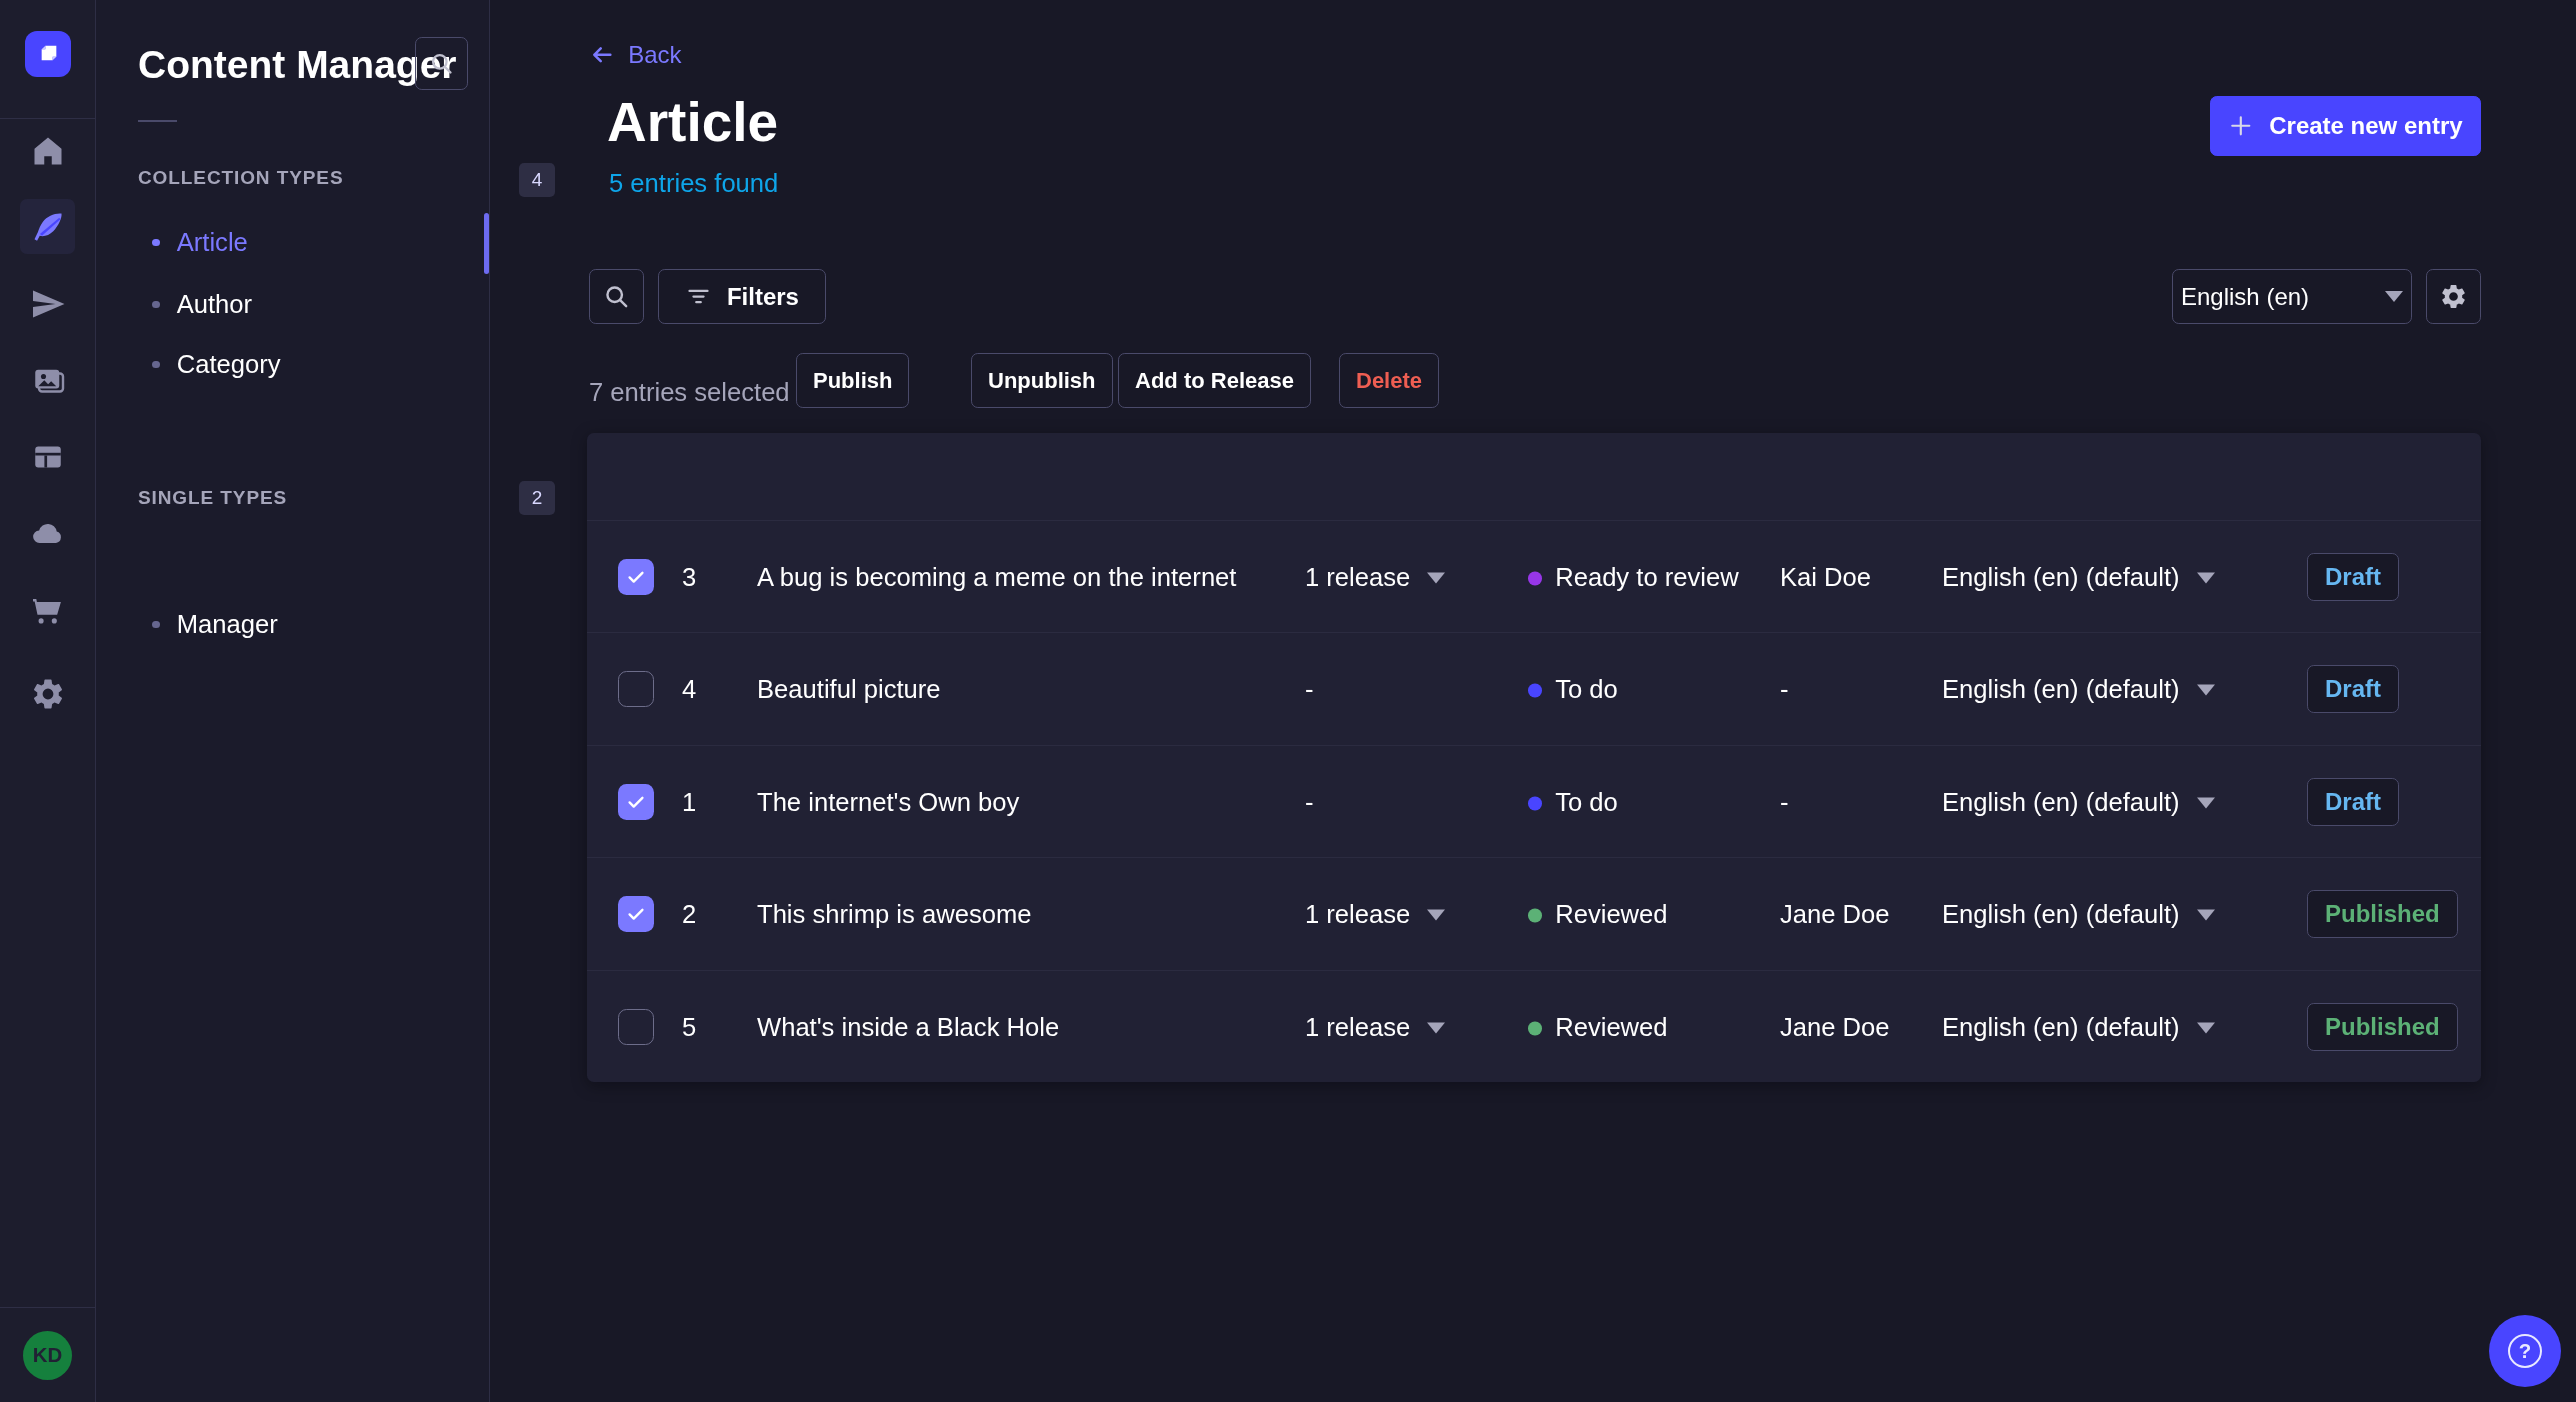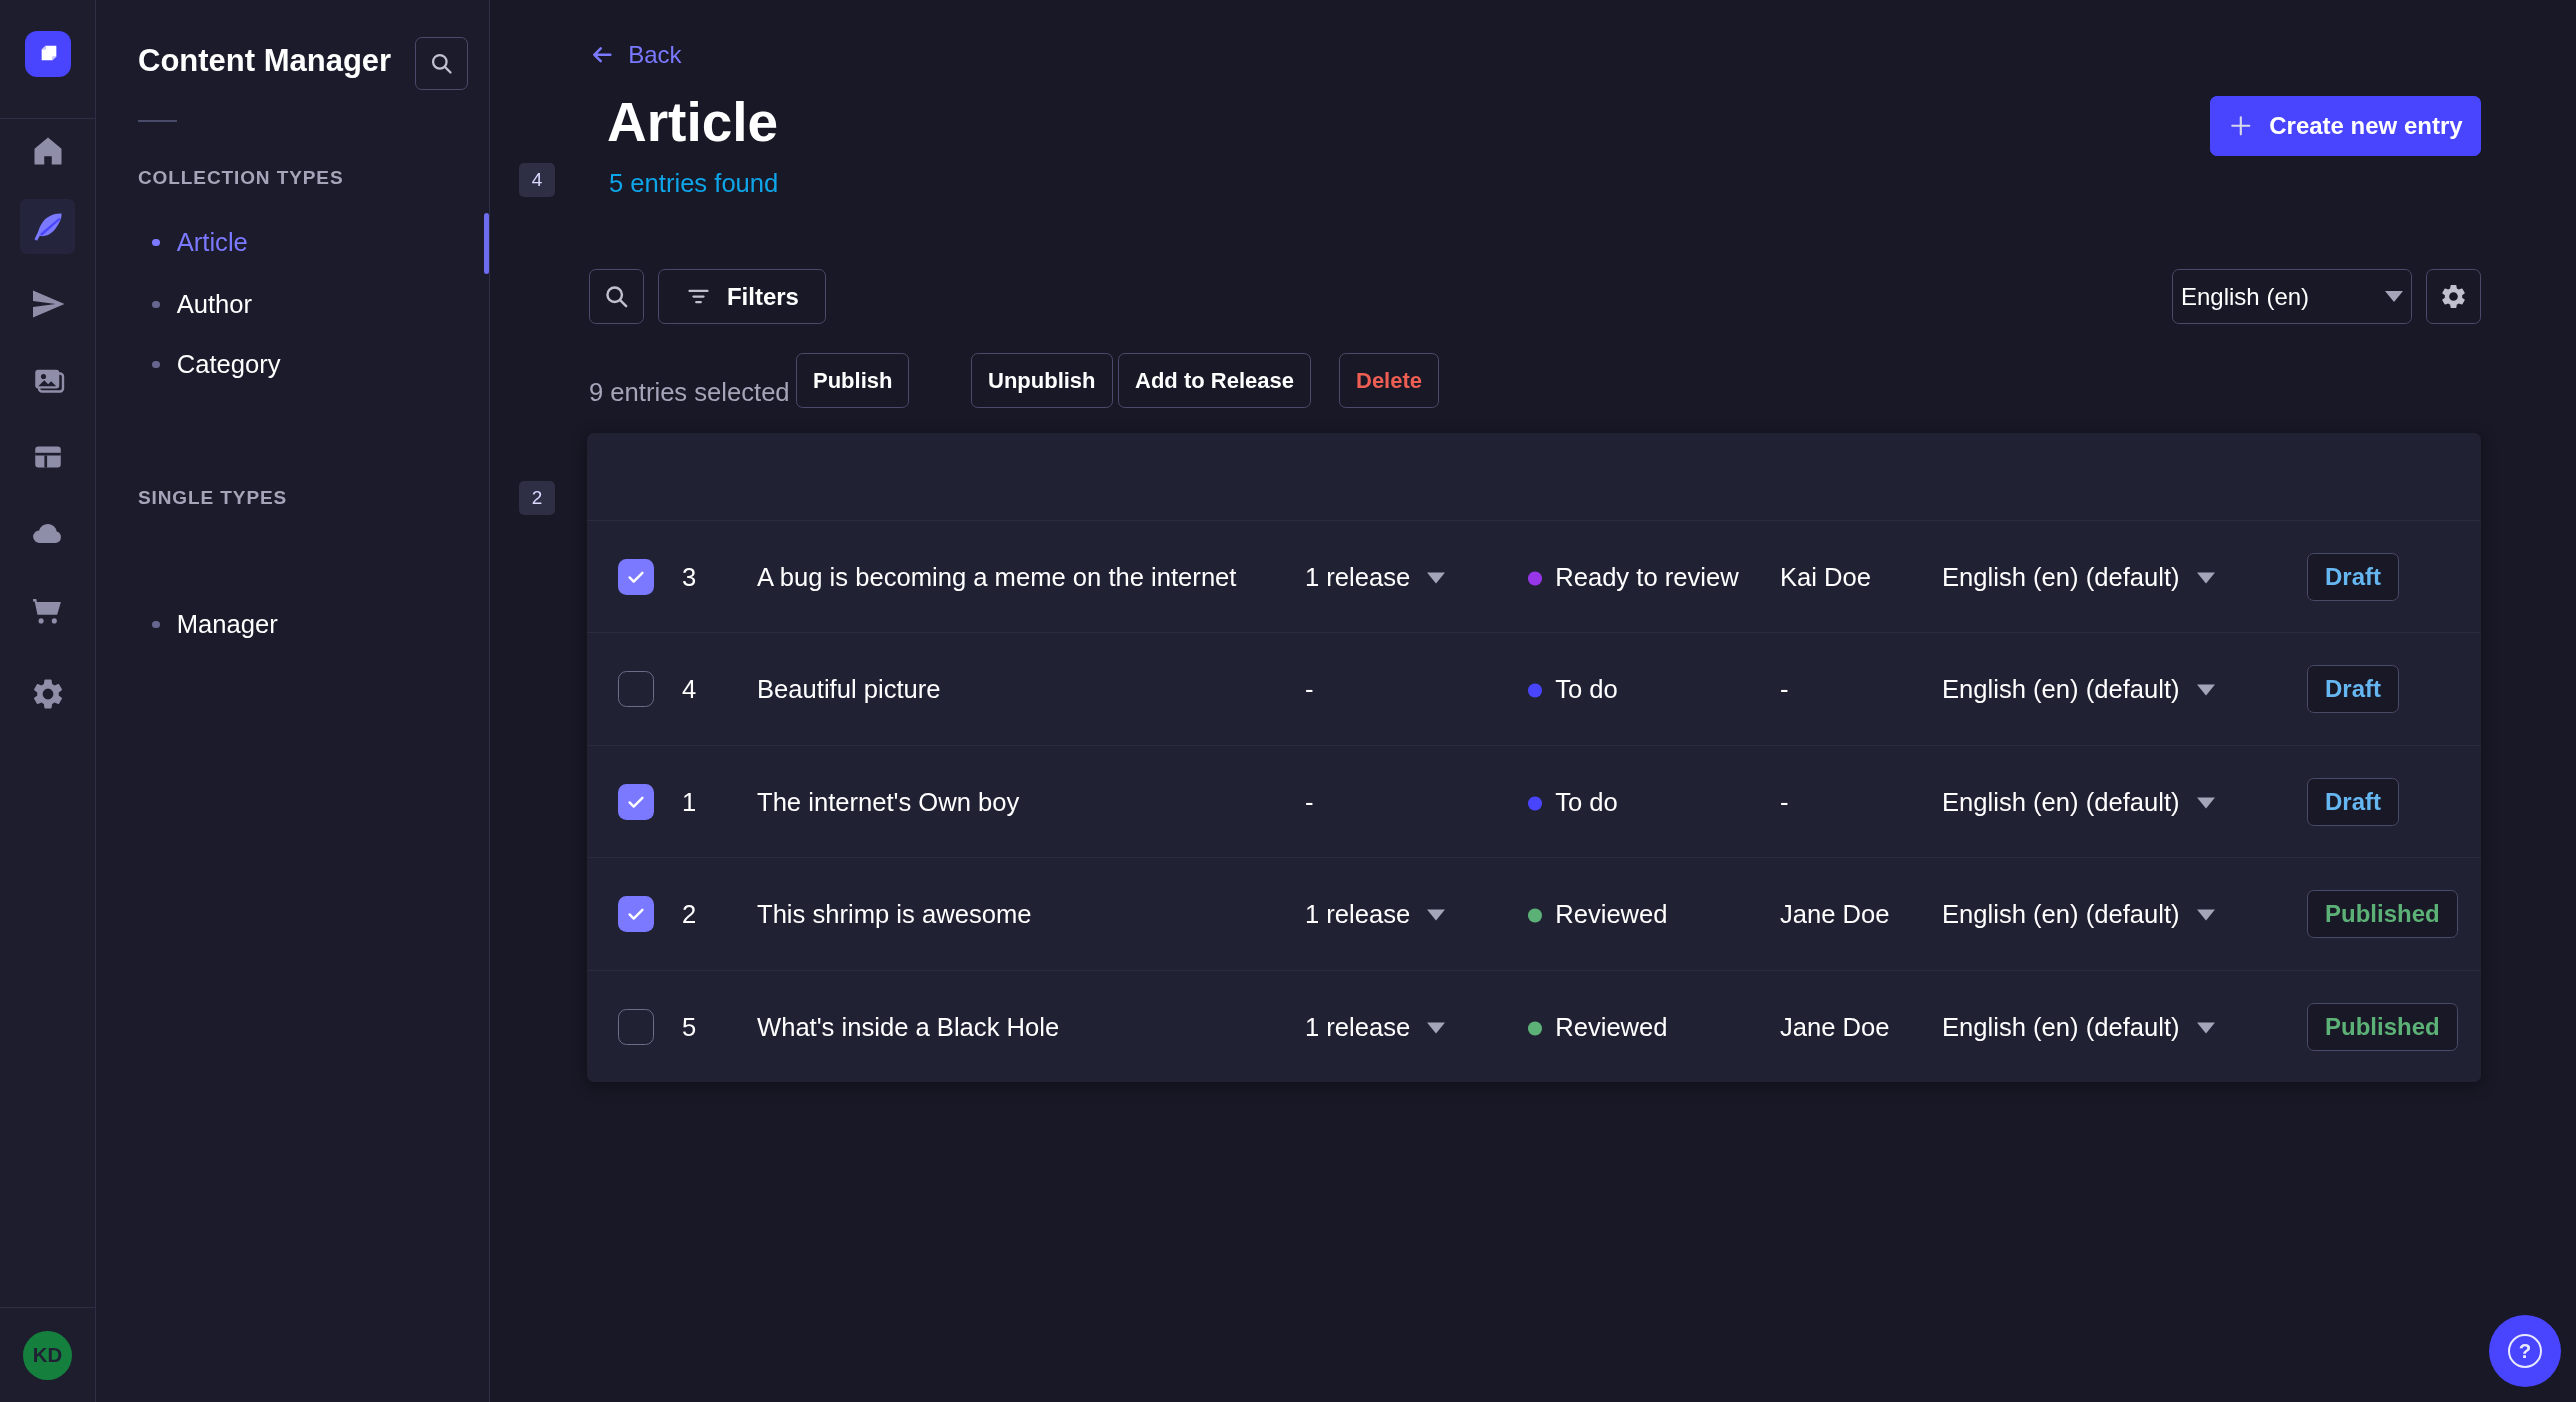--- a/index.html
+++ b/index.html
@@ -22,21 +22,21 @@
   .railbtn { position:absolute; left:20.4px; width:55px; height:55px; border-radius:6.8px;
              display:flex; align-items:center; justify-content:center; }
   .railbtn svg { width:36px; height:36px; }
   .railbtn.active { background:#24243c; }
   .avatar { position:absolute; left:23px; top:1331px; width:49px; height:49px; border-radius:50%;
             background:#15803d; color:#212134; font-size:20.4px; font-weight:700;
             display:flex; align-items:center; justify-content:center; }
   
   .sidenav { position:absolute; left:96px; top:0; width:394px; height:1402px;
              background:#1b1b2b; border-right:0.9px solid #2e2e45; z-index:2; }
-  .sidenav-title { position:absolute; left:42px; top:43px; font-size:31px; font-weight:700; color:#ffffff; }
+  .sidenav-title { position:absolute; left:42px; top:43px; font-size:39px; font-weight:700; color:#ffffff; }
   .side-search-btn { position:absolute; left:319px; top:37px; width:53px; height:53px;
                      border:0.9px solid #4a4a6a; border-radius:6.8px; background:transparent;
                      display:flex; align-items:center; justify-content:center; }
   .sidenav .rule { position:absolute; left:42px; top:120px; width:39px; height:1.7px; background:#4a4a6a; }
   .section-label { position:absolute; left:42px; font-size:19px; font-weight:700; letter-spacing:0.9px; color:#a5a5ba; }
   .section-badge { position:absolute; left:423px; width:36px; height:34px; background:#2e2e44; border-radius:5.1px;
                    color:#d9d8ff; font-size:19px; display:flex; align-items:center; justify-content:center; }
   .side-item { position:absolute; left:0; width:394px; height:51px; display:flex; align-items:center; cursor:pointer; }
   .side-item .bullet { width:7.7px; height:7.7px; border-radius:50%; background:#66668f; margin-left:56px; }
   .side-item .lbl { margin-left:17px; font-size:25.6px; color:#ffffff; }
@@ -247,21 +247,21 @@
 <div class="locale-select">
   <span>English (en)</span>
   <span class="caret-down" style="margin-left:0"></span>
 </div>
 <div class="gear-btn">
   <svg width="29" height="29" viewBox="0 0 24 24">
       <path d="M19.14 12.94c.04-.3.06-.61.06-.94s-.02-.64-.07-.94l2.03-1.58c.18-.14.23-.41.12-.61l-1.92-3.32c-.12-.22-.37-.29-.59-.22l-2.39.96c-.5-.38-1.03-.7-1.62-.94l-.36-2.54c-.04-.24-.24-.41-.48-.41h-3.84c-.24 0-.43.17-.47.41l-.36 2.54c-.59.24-1.13.57-1.62.94l-2.39-.96c-.22-.08-.47 0-.59.22L2.74 8.87c-.12.21-.07.47.12.61l2.03 1.58c-.05.3-.09.63-.09.94s.02.64.07.94l-2.03 1.58c-.18.14-.23.41-.12.61l1.92 3.32c.12.22.37.29.59.22l2.39-.96c.5.38 1.03.7 1.62.94l.36 2.54c.05.24.24.41.48.41h3.84c.24 0 .44-.17.47-.41l.36-2.54c.59-.24 1.13-.56 1.62-.94l2.39.96c.22.08.47 0 .59-.22l1.92-3.32c.12-.22.07-.47-.12-.61zM12 15.6A3.6 3.6 0 1 1 12 8.4a3.6 3.6 0 0 1 0 7.2z" fill="#c0c0cf"></path>
     </svg>
 </div>
 
-<div class="sel-label">9 entries selected</div>
+<div class="sel-label">7 entries selected</div>
 <button class="sel-btn" style="left:796px">Publish</button>
 <button class="sel-btn" style="left:971px">Unpublish</button>
 <button class="sel-btn" style="left:1118px">Add to Release</button>
 <button class="sel-btn danger" style="left:1339px">Delete</button>
 
 <div class="table">
 
   <div class="row" style="top:87px">
     <div class="checkbox checked">
         <svg width="22" height="22" viewBox="0 0 24 24">

